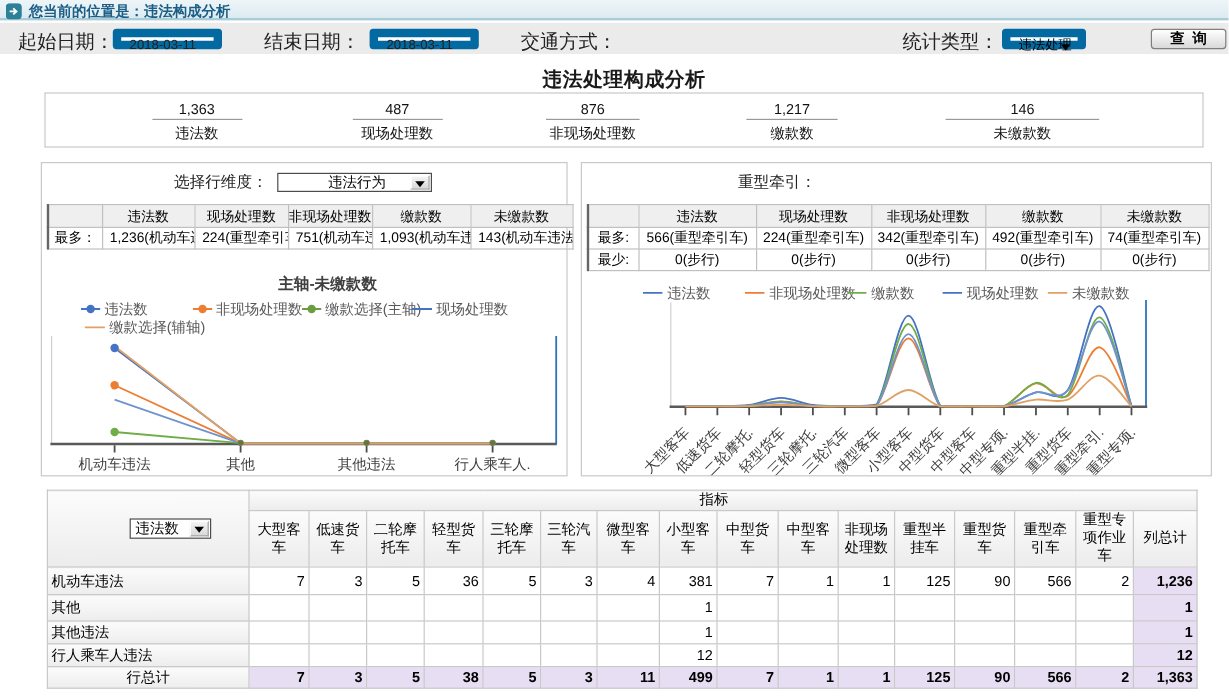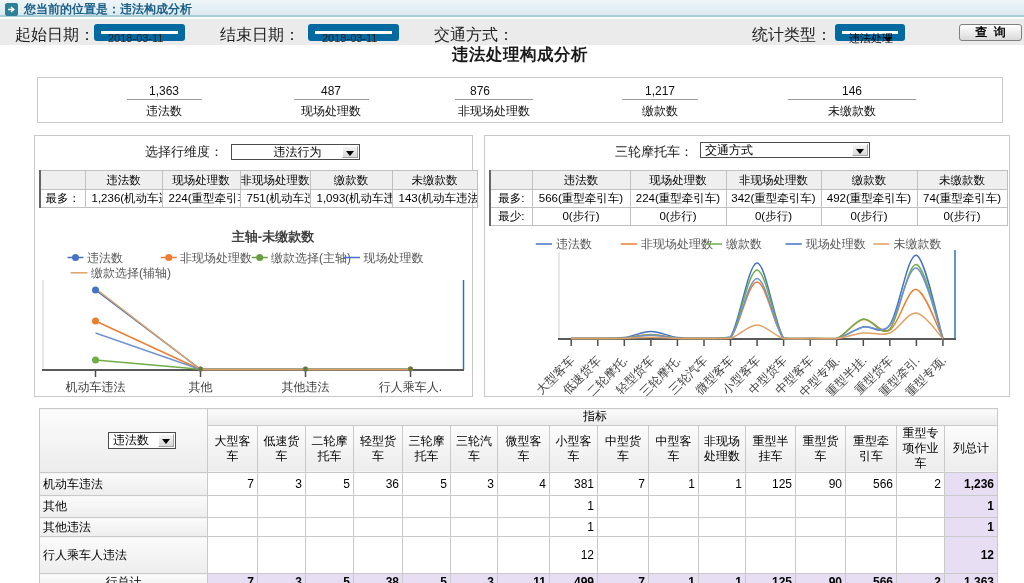--- a/index.html
+++ b/index.html
@@ -9,21 +9,21 @@
 
 #locbar { left:0; top:0; width:1024px; height:17px; background:linear-gradient(#eef5f8,#dcebf1); border-bottom:2px solid #a8cdd9; }
 #locicon { left:5px; top:3px; width:13px; height:13px; background:#2c8199; border-radius:3px; color:#fff; }
 #locicon svg { display:block; }
 #loctext { left:24px; top:1px; font-size:12px; font-weight:bold; color:#1c5e86; }
 
 #formrow { left:0; top:19px; width:1024px; height:26px; background:#ebebeb; }
 .flabel { top:25px; font-size:16px; color:#222; }
 .finput { top:24px; height:17px; background:#fff; border:7px solid #0369a1; border-radius:3px; font-size:11px; color:#222; line-height:15px; padding-left:7px; }
 
-#title { left:37px; top:44px; width:966px; text-align:center; font-size:16.5px; font-weight:bold; color:#1a1a1a; letter-spacing:0.5px; }
+#title { left:37px; top:56px; width:966px; text-align:center; font-size:16.5px; font-weight:bold; color:#1a1a1a; letter-spacing:0.5px; }
 
 #stats { left:37px; top:77px; width:966px; height:46px; border:1px solid #c8c8c8; background:#fff; }
 .statnum { top:84px; font-size:12px; color:#111; text-align:center; }
 .statline { top:99px; height:1px; background:#999; }
 .statlab { top:103px; font-size:12px; color:#111; text-align:center; }
 
 .panel { border:1px solid #c9c9c9; background:#fff; }
 #lpanel { left:34px; top:135px; width:439px; height:262px; }
 #rpanel { left:484px; top:135px; width:526px; height:262px; }
 .dimlabel { font-size:13px; color:#222; }
@@ -73,21 +73,21 @@
   <div class="abs" id="title">违法处理构成分析</div>
 
   <div class="abs" id="stats"></div>
 
   <div class="abs statnum" style="left:124px; width:80px;">1,363</div>
   <div class="abs statline" style="left:127px; width:75px;"></div>
   <div class="abs statlab" style="left:124px; width:80px;">违法数</div>
   <div class="abs statnum" style="left:291px; width:80px;">487</div>
   <div class="abs statline" style="left:294px; width:75px;"></div>
   <div class="abs statlab" style="left:291px; width:80px;">现场处理数</div>
-  <div class="abs statnum" style="left:440px; width:80px;">876</div>
+  <div class="abs statnum" style="left:454px; width:80px;">876</div>
   <div class="abs statline" style="left:455px; width:78px;"></div>
   <div class="abs statlab" style="left:454px; width:80px;">非现场处理数</div>
   <div class="abs statnum" style="left:620px; width:80px;">1,217</div>
   <div class="abs statline" style="left:622px; width:76px;"></div>
   <div class="abs statlab" style="left:620px; width:80px;">缴款数</div>
   <div class="abs statnum" style="left:788px; width:128px;">146</div>
   <div class="abs statline" style="left:788px; width:128px;"></div>
   <div class="abs statlab" style="left:788px; width:128px;">未缴款数</div>
 
   <div class="abs panel" id="lpanel"></div>
@@ -177,22 +177,21 @@
 
     <g font-size="12" fill="#3f3f3f" text-anchor="middle">
       <text x="61.5" y="151">机动车违法</text>
       <text x="166.5" y="151">其他</text>
       <text x="271.5" y="151">其他违法</text>
       <text x="376.5" y="151">行人乘车人.</text>
     </g>
   </svg>
 
   <div class="abs panel" id="rpanel"></div>
-  <div class="abs dimlabel" style="left:615px; top:143px;">三轮摩托车：</div>
-  <div class="abs sel95" style="left:700px; top:142px; width:170px; height:16px; line-height:14px; padding-left:4px;">交通方式<span class="btn"></span></div>
+  <div class="abs dimlabel" style="left:615px; top:143px;">重型牵引：</div>
   <table class="abs mtable" id="rtable" style="left:489px; top:170px; width:517px; border-left:2px solid #666; border-top:1px solid #888; border-bottom:1px solid #888;">
     <colgroup>
         <col style="width:42px">
         <col style="width:98px">
         <col style="width:96px">
         <col style="width:95px">
         <col style="width:96px">
         <col style="width:90px">
       </colgroup>
     <thead>
@@ -382,21 +381,21 @@
             <td class="num">1</td>
             <td></td>
             <td></td>
             <td></td>
             <td></td>
             <td></td>
             <td></td>
             <td></td>
             <td class="tot">1</td>
           </tr>
-    <tr style="height:37px;">
+    <tr style="height:19px;">
             <td class="rowlab">行人乘车人违法</td>
             <td></td>
             <td></td>
             <td></td>
             <td></td>
             <td></td>
             <td></td>
             <td></td>
             <td class="num">12</td>
             <td></td>

